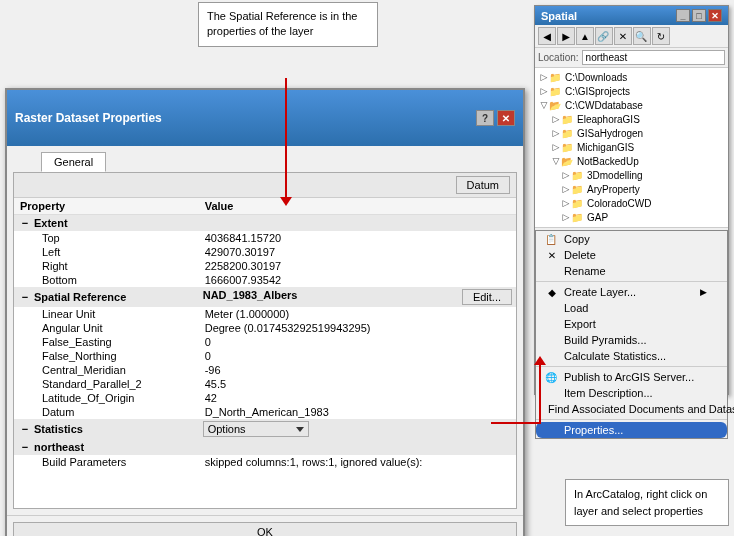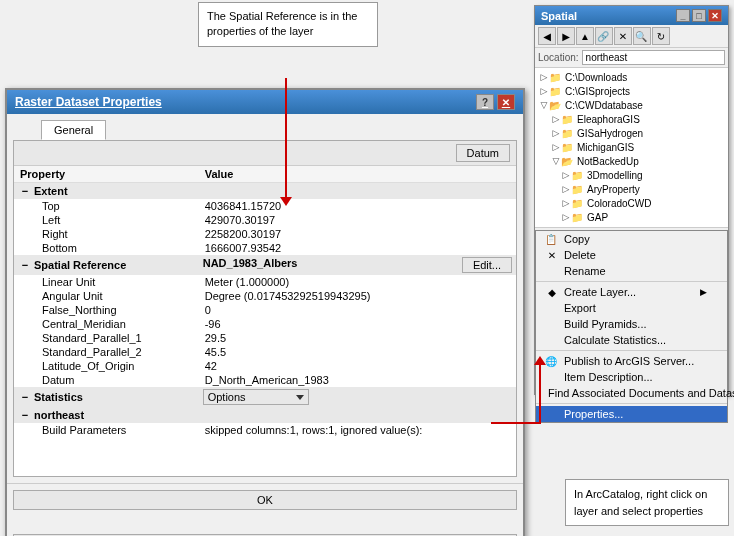--- a/index.html
+++ b/index.html
@@ -55,27 +55,26 @@
       left: 5px;
       width: 520px;
       background: #f0f0f0;
       border: 2px solid #888;
       box-shadow: 2px 2px 6px rgba(0,0,0,0.4);
     }
 
     .dialog-titlebar {
       background: linear-gradient(to bottom, #4a90d9, #2c6fad);
       color: white;
-      padding: 4px 8px;
+      padding: 20px 8px;
       display: flex;
       align-items: center;
       justify-content: space-between;
       font-size: 12px;
       font-weight: bold;
-      text-decoration: underline;
     }
 
     .dialog-titlebar-buttons {
       display: flex;
       gap: 3px;
     }
 
     .title-btn {
       width: 18px;
       height: 16px;
@@ -376,20 +375,21 @@
       font-size: 11px;
       cursor: pointer;
       display: flex;
       align-items: center;
       white-space: nowrap;
     }
 
     .menu-item.selected-menu {
       background: #316ac5;
       color: white;
+      border-radius: 6px;
     }
 
     .menu-separator {
       height: 1px;
       background: #ccc;
       margin: 2px 0;
     }
 
     .menu-item-icon {
       width: 16px;
@@ -513,30 +513,30 @@
             </tr>
             <tr>
                 <td class="indent">Linear Unit</td>
                 <td>Meter (1.000000)</td>
               </tr>
             <tr>
                 <td class="indent">Angular Unit</td>
                 <td>Degree (0.017453292519943295)</td>
               </tr>
             <tr>
+                <td class="indent">False_Easting</td>
+                <td>0</td>
+              </tr>
+            <tr>
                 <td class="indent">False_Northing</td>
                 <td>0</td>
               </tr>
             <tr>
                 <td class="indent">Central_Meridian</td>
                 <td>-96</td>
-              </tr>
-            <tr>
-                <td class="indent">Standard_Parallel_1</td>
-                <td>29.5</td>
               </tr>
             <tr>
                 <td class="indent">Standard_Parallel_2</td>
                 <td>45.5</td>
               </tr>
             <tr>
                 <td class="indent">Latitude_Of_Origin</td>
                 <td>42</td>
               </tr>
             <tr>
@@ -672,20 +672,24 @@
         <span>Rename</span>
       </div>
     <div class="menu-separator"></div>
     <div class="menu-item">
         <span class="menu-item-icon">◆</span>
         <span>Create Layer...</span>
         <span class="menu-arrow">▶</span>
       </div>
     <div class="menu-item">
         <span class="menu-item-icon"></span>
+        <span>Load</span>
+      </div>
+    <div class="menu-item">
+        <span class="menu-item-icon"></span>
         <span>Export</span>
       </div>
     <div class="menu-item">
         <span class="menu-item-icon"></span>
         <span>Build Pyramids...</span>
       </div>
     <div class="menu-item">
         <span class="menu-item-icon"></span>
         <span>Calculate Statistics...</span>
       </div>

